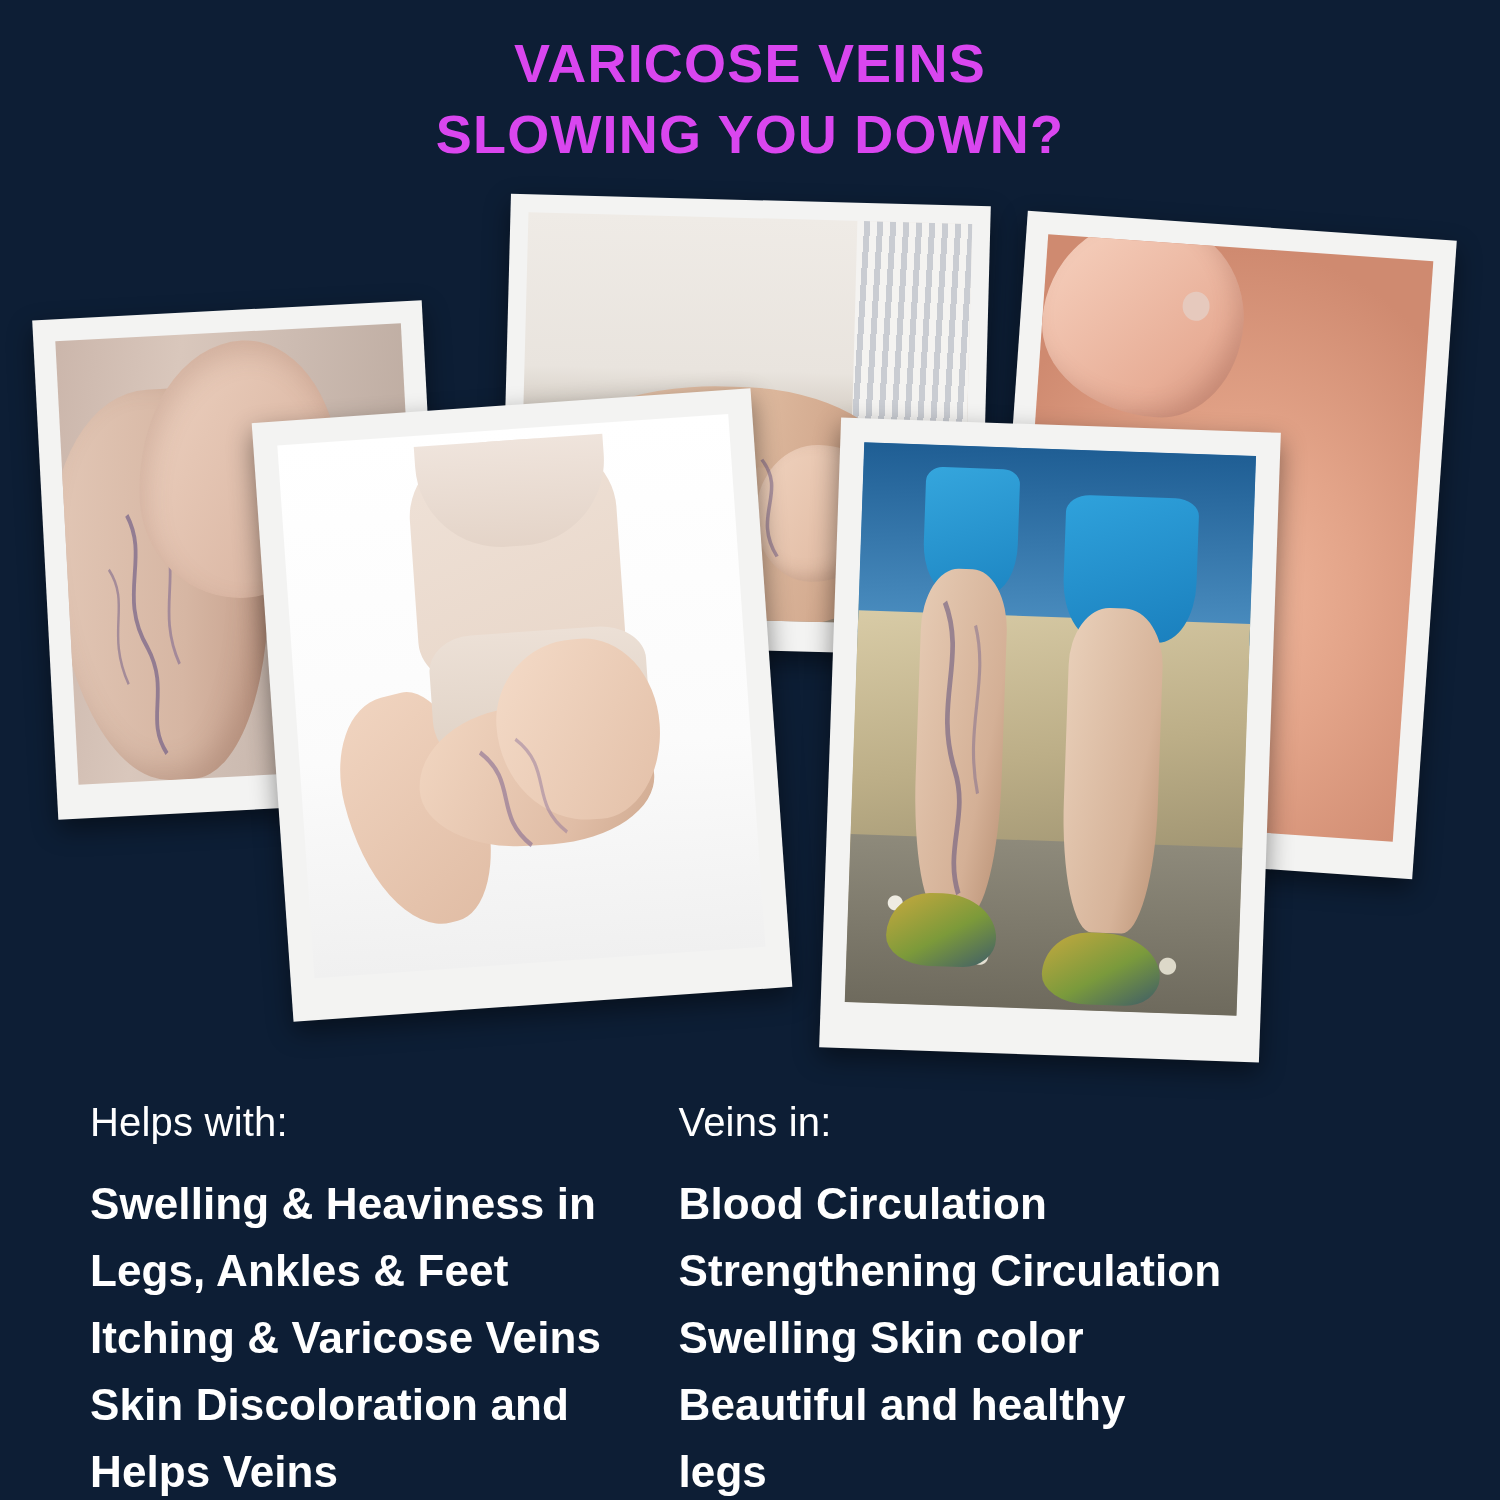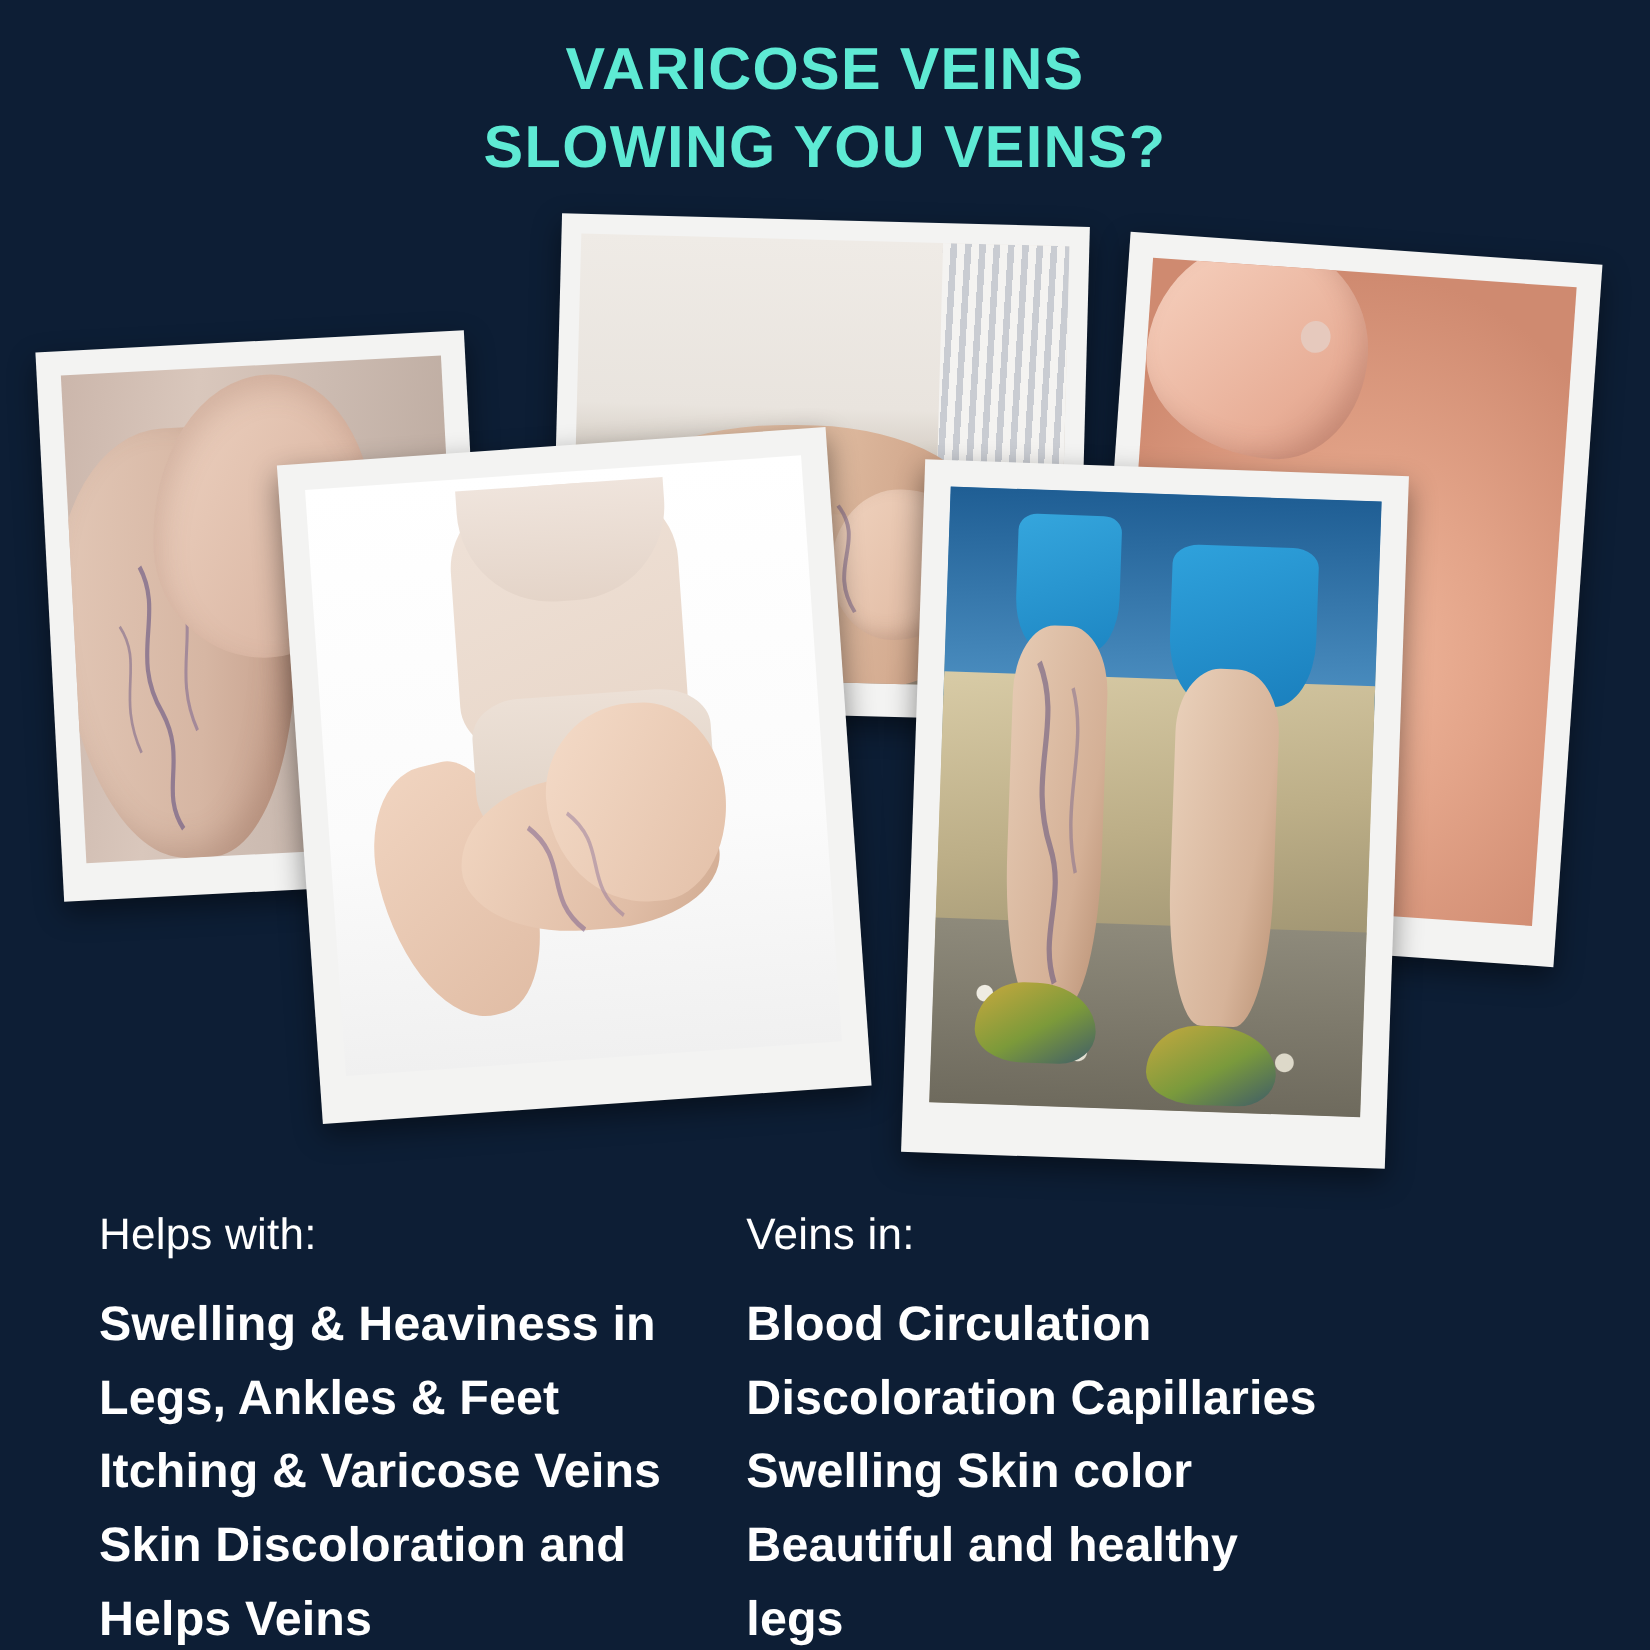--- a/index.html
+++ b/index.html
@@ -17,21 +17,21 @@
     background: #0d1e35;
   }
 
   
   .headline {
     position: absolute;
     top: 28px;
     left: 0;
     width: 100%;
     text-align: center;
-    color: #5eead4;
+    color: #d946ef;
     font-weight: bold;
     font-size: 54px;
     letter-spacing: 1.2px;
     line-height: 1.32;
   }
   .headline .line { display: block; }
 
   
   .collage {
     position: absolute;
@@ -261,21 +261,21 @@
     font-weight: bold;
     line-height: 1.52;
     letter-spacing: 0.1px;
   }
 </style>
 </head>
 <body>
 
 <div class="headline">
   <span class="line">VARICOSE VEINS</span>
-  <span class="line">SLOWING YOU VEINS?</span>
+  <span class="line">SLOWING YOU DOWN?</span>
 </div>
 
 <div class="collage">
 
   <div class="polaroid" id="frame-left-hand">
     <div class="photo ph-hand-leg">
       <svg class="veins-a" width="100%" height="100%" viewBox="0 0 100 100" preserveAspectRatio="none">
         <path d="M18 40 C24 50, 14 58, 22 70 C28 80, 20 86, 26 94" stroke="#6d5a86" stroke-width="1.1" fill="none" opacity="0.65"></path>
         <path d="M28 44 C33 54, 25 62, 31 74" stroke="#7a6490" stroke-width="0.8" fill="none" opacity="0.55"></path>
         <path d="M12 52 C18 60, 10 66, 16 78" stroke="#6d5a86" stroke-width="0.7" fill="none" opacity="0.5"></path>
@@ -350,18 +350,18 @@
     <div class="col-title">Helps with:</div>
     <div class="benefit-item">Swelling &amp; Heaviness in</div>
     <div class="benefit-item">Legs, Ankles &amp; Feet</div>
     <div class="benefit-item">Itching &amp; Varicose Veins</div>
     <div class="benefit-item">Skin Discoloration and Helps Veins</div>
   </div>
 
   <div class="col right">
     <div class="col-title">Veins in:</div>
     <div class="benefit-item">Blood Circulation</div>
-    <div class="benefit-item">Discoloration Capillaries</div>
+    <div class="benefit-item">Strengthening Circulation</div>
     <div class="benefit-item">Swelling Skin color</div>
     <div class="benefit-item">Beautiful and healthy legs</div>
   </div>
 
 </div>
 
 </body></html>

